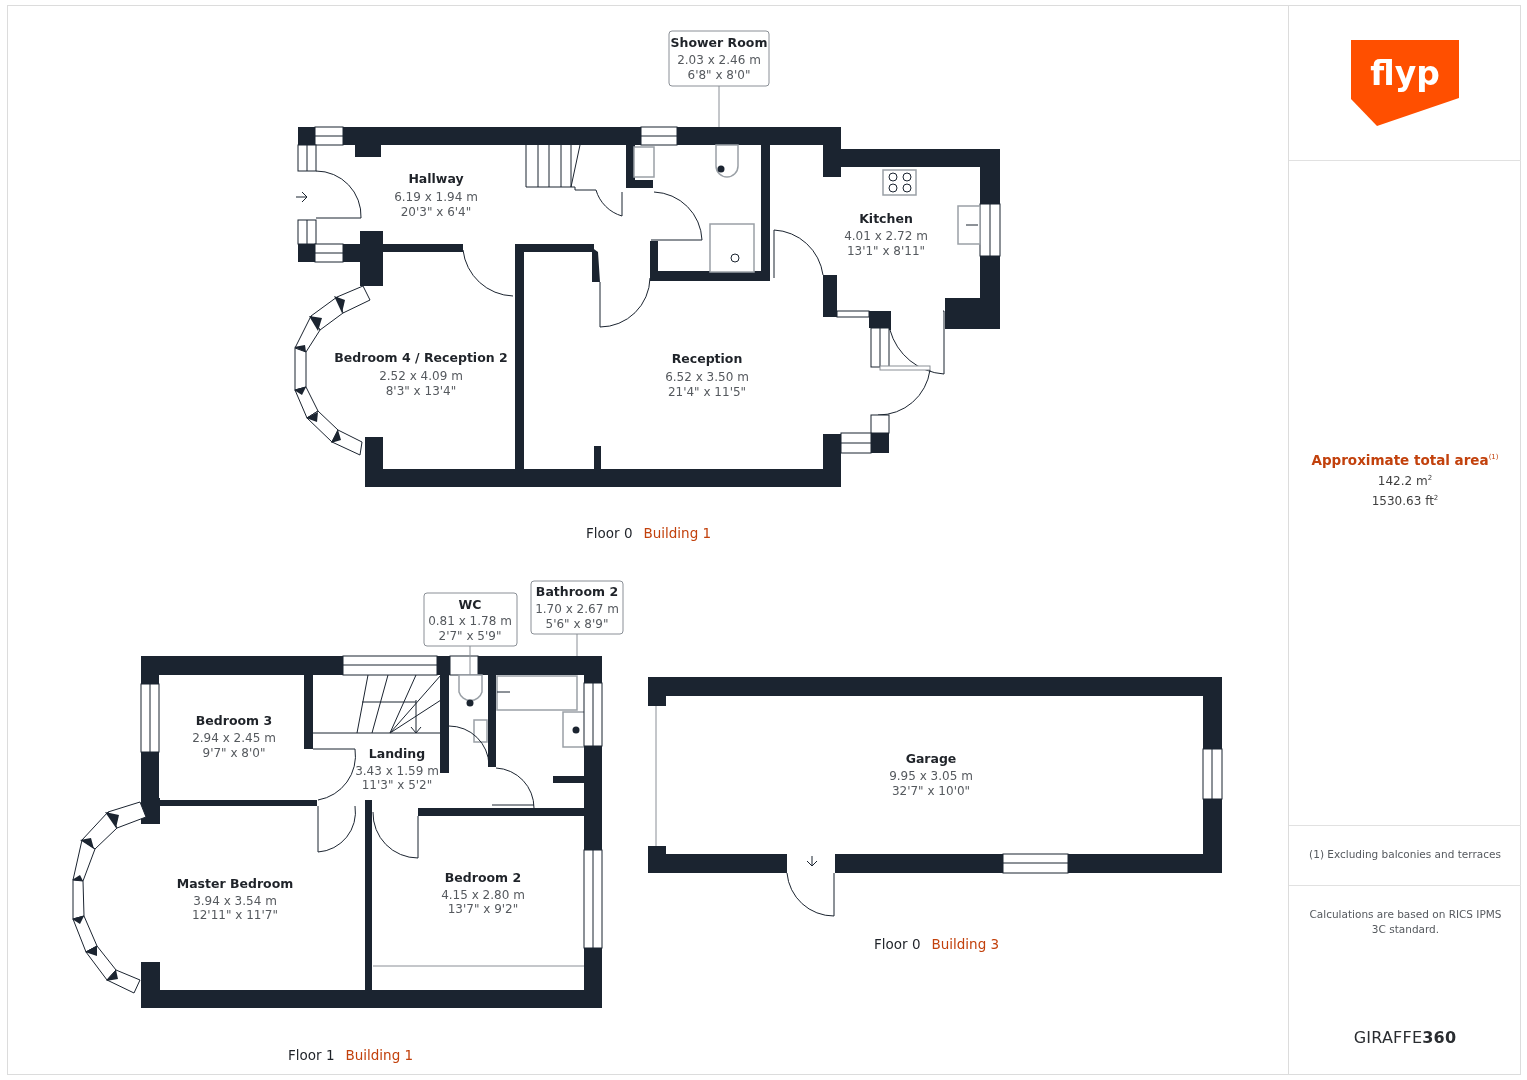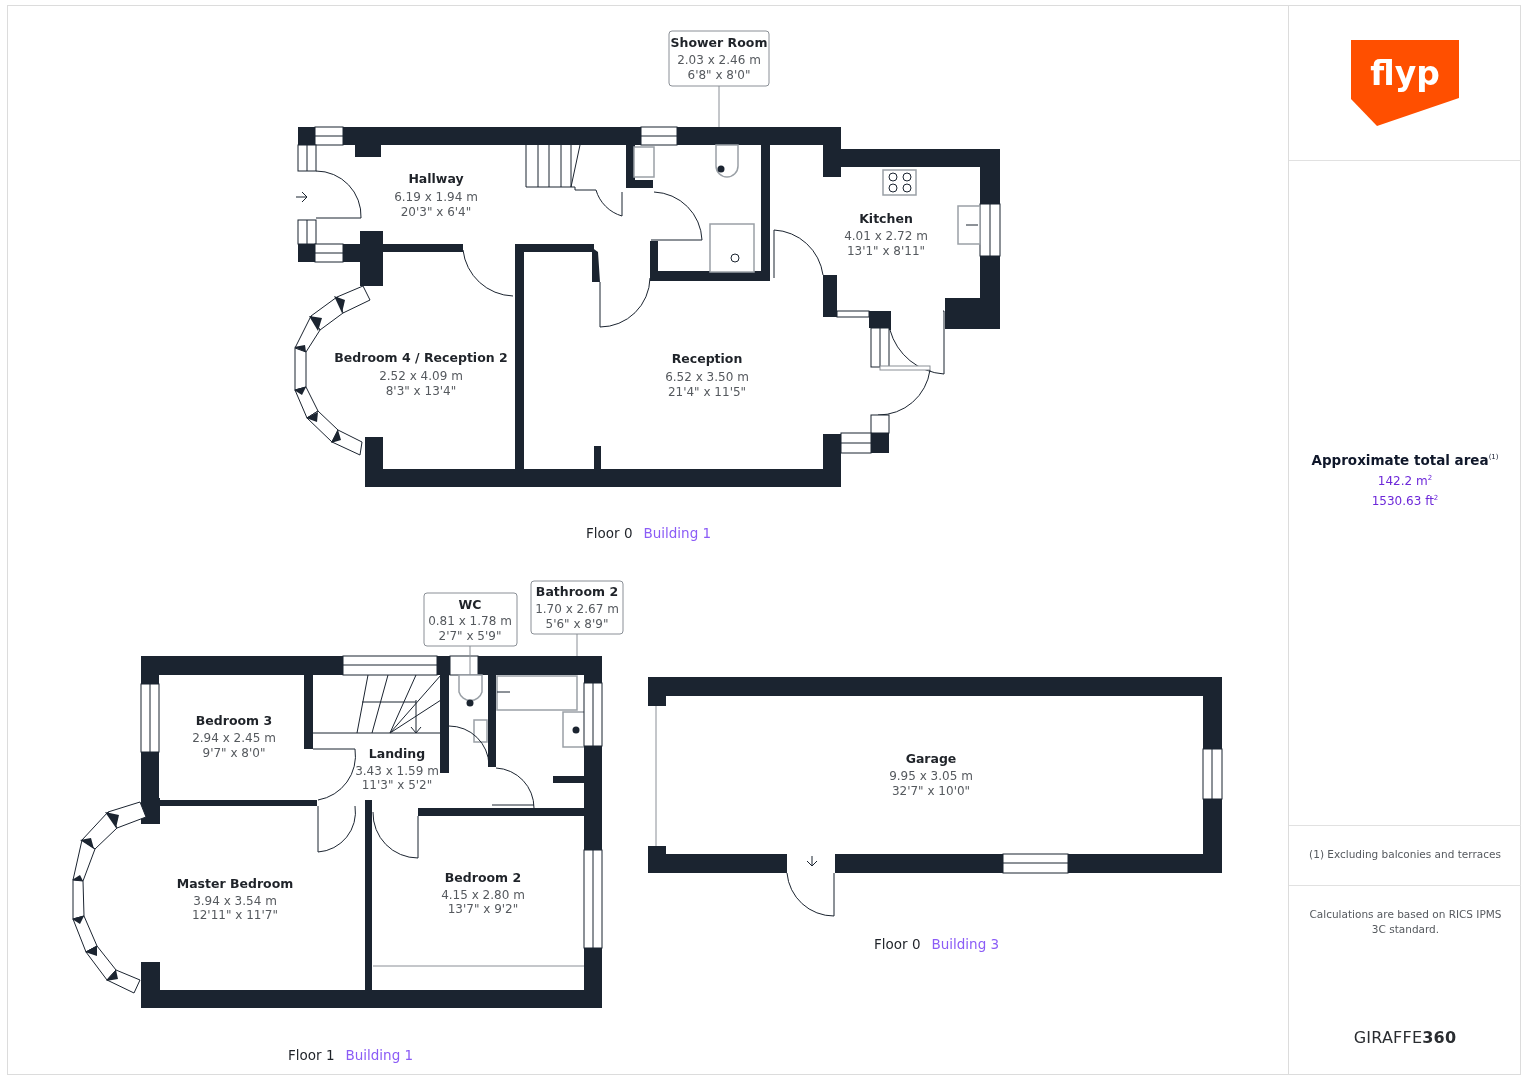--- a/index.html
+++ b/index.html
@@ -6,38 +6,38 @@
   body { width:1527px; height:1080px; position:relative; overflow:hidden;
          font-family:"DejaVu Sans", "Liberation Sans", sans-serif; color:#1b2430; }
   .frame { position:absolute; left:7px; top:5px; width:1514px; height:1070px;
            border:1px solid #dcdcdc; box-sizing:border-box; }
   .plan-area { position:absolute; left:7px; top:5px; width:1281px; height:1070px; }
   .sidebar { position:absolute; left:1288px; top:5px; width:233px; height:1070px;
              border-left:1px solid #dcdcdc; box-sizing:border-box; }
   .sb-divider { position:absolute; left:0; width:100%; height:1px; background:#e1e1e1; }
   .logo-wrap { position:absolute; left:62px; top:35px; width:108px; height:86px; }
   .area-block { position:absolute; left:0; top:447px; width:100%; text-align:center; }
-  .area-title { font-size:13.5px; font-weight:bold; color:#0f172a; }
+  .area-title { font-size:13.5px; font-weight:bold; color:#c2410c; }
   .area-title sup { font-size:7px; font-weight:normal; vertical-align:6px; }
-  .area-val { font-size:12px; color:#6d28d9; margin-top:6px; }
+  .area-val { font-size:12px; color:#404040; margin-top:6px; }
   .area-val sup { font-size:7px; vertical-align:5px; }
   .footnote { position:absolute; left:0; top:843px; width:100%; text-align:center;
               font-size:10.5px; color:#55595e; }
   .disclaimer { position:absolute; left:14px; top:902px; width:205px; text-align:center;
                 font-size:10.5px; line-height:15.3px; color:#55595e; }
   .disclaimer p { margin:0 0 15px 0; }
   .brand { position:absolute; left:0; top:1023px; width:100%; text-align:center;
            font-size:16px; color:#2a2d31; letter-spacing:0.2px; }
   .brand b { font-weight:bold; }
   svg.plans { position:absolute; left:0; top:0; }
   .room-name { font-family:"DejaVu Sans", sans-serif; font-size:12.5px; font-weight:bold; fill:#1f2329; }
   .room-dim { font-family:"DejaVu Sans", sans-serif; font-size:12px; fill:#55595e; }
   .floor-label { position:absolute; font-size:13.5px; white-space:nowrap; }
   .floor-label b { font-weight:normal; color:#1f2329; margin-right:11px; }
-  .floor-label span.bld { color:#8b5cf6;text-align:right; }
+  .floor-label span.bld { color:#c2410c;text-align:right; }
 </style>
 </head>
 <body>
 
 <div class="frame"></div>
 
 <div class="plan-area"></div>
 
 <svg class="plans" width="1288" height="1080" viewBox="0 0 1288 1080">
   <defs>

